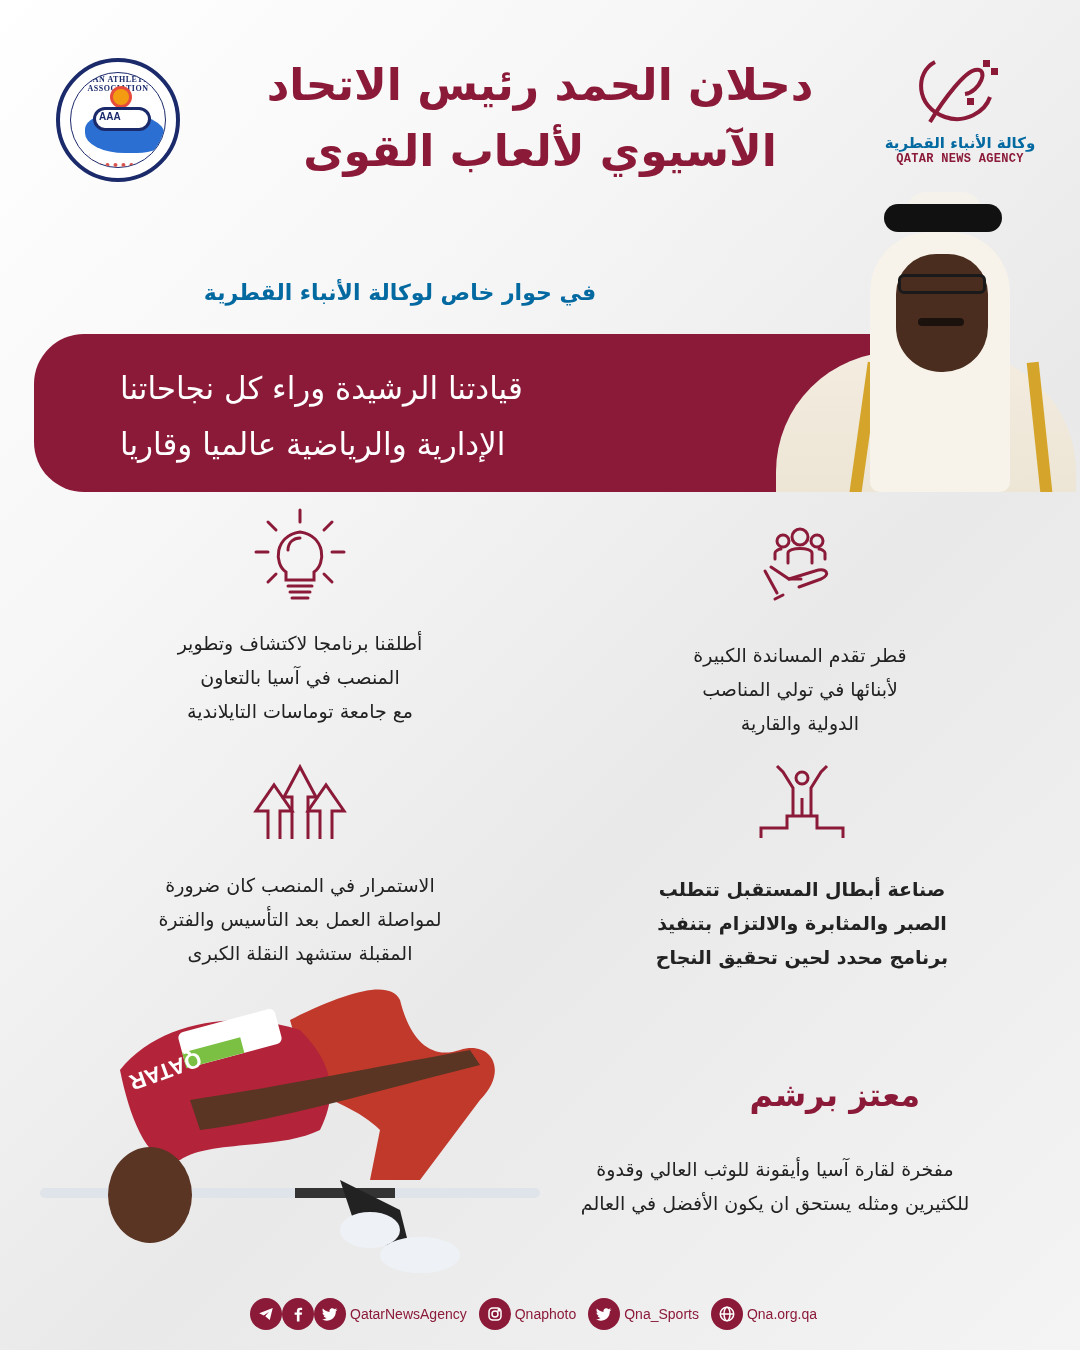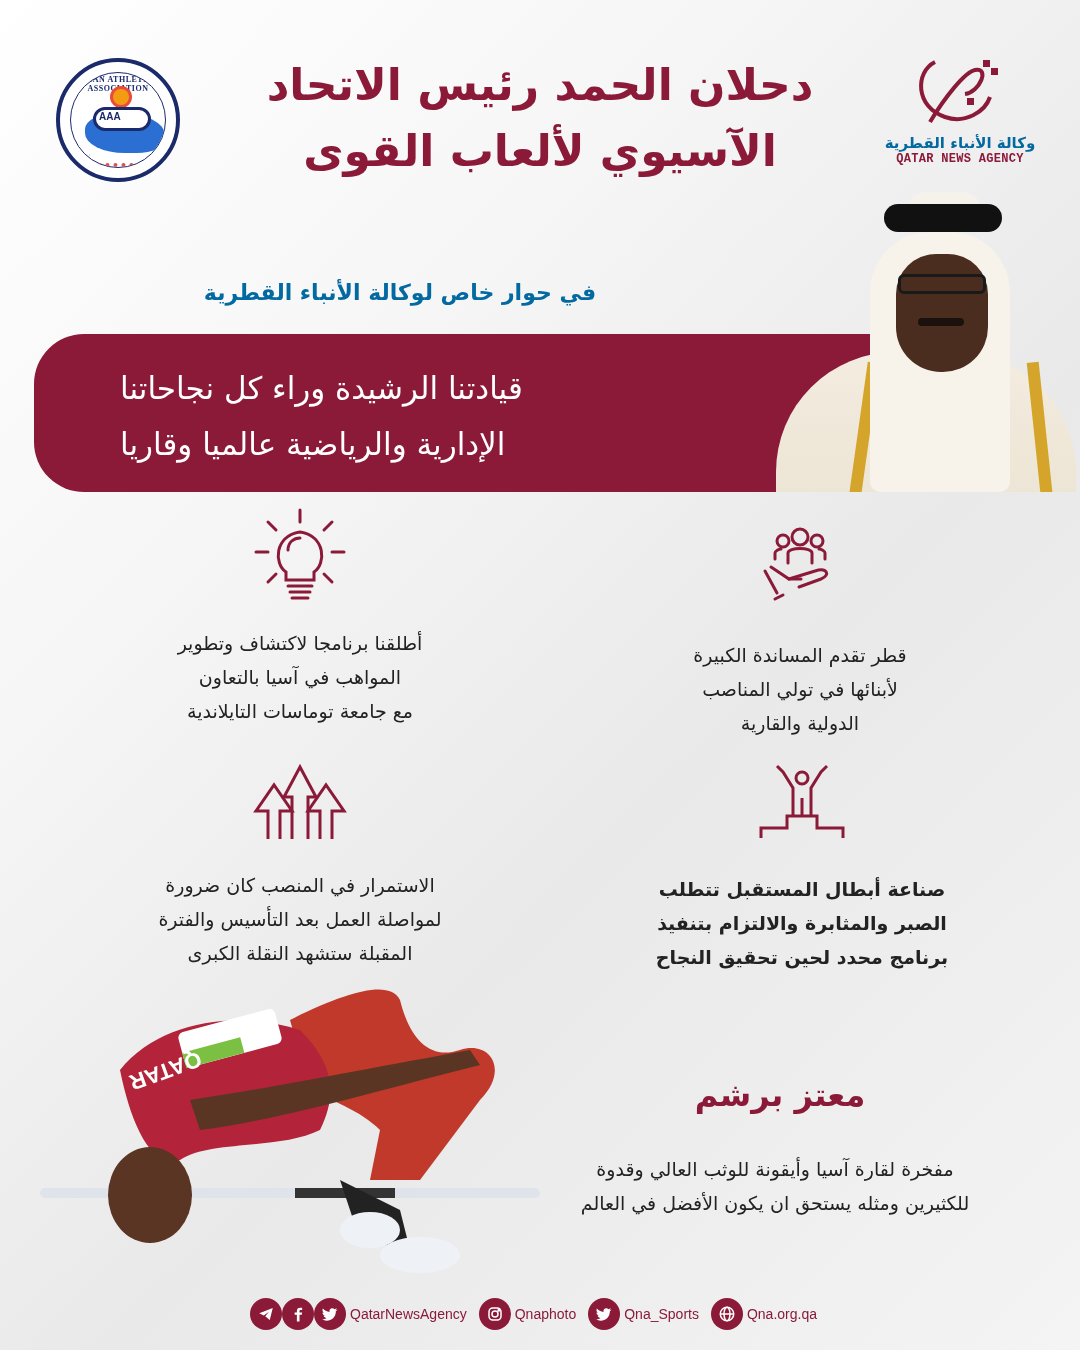--- a/index.html
+++ b/index.html
@@ -49,21 +49,21 @@
 
     .feature { width: 300px; text-align: center; }
     .feature .icon { height: 100px; display: flex; justify-content: center; align-items: center; }
     .feature-text { direction: rtl; font-size: 19px; line-height: 34px; color: #222; margin-top: 20px; }
 
     .f1 { left: 150px; top: 506px; }
     .f2 { left: 650px; top: 518px; }
     .f3 { left: 150px; top: 748px; }
     .f4 { left: 652px; top: 752px; font-weight: bold; }
 
-    .athlete-name { left: 640px; top: 1076px; width: 280px; font-size: 32px; font-weight: bold; color: #8b1a39; text-align: center; direction: rtl; }
+    .athlete-name { left: 640px; top: 1076px; width: 280px; font-size: 32px; font-weight: bold; color: #8b1a39; direction: rtl; }
     .athlete-text { left: 540px; top: 1152px; width: 470px; font-size: 19px; line-height: 34px; color: #222; direction: rtl; text-align: center; }
 
     .jumper { left: 40px; top: 980px; width: 560px; height: 300px; }
 
     .footer { left: 250px; top: 1294px; height: 40px; display: flex; align-items: center; }
     .soc { width: 32px; height: 32px; border-radius: 50%; background: #8b1a39; display: flex; align-items: center; justify-content: center; }
     .soc svg { width: 18px; height: 18px; }
     .handle { font-family: "Liberation Sans", sans-serif; font-size: 14px; color: #8b1a39; margin: 0 12px 0 4px; }
   </style>
 </head>
@@ -129,21 +129,21 @@
       <line x1="82" y1="76" x2="74" y2="68"></line>
       <path d="M36 74 L36 66 C24 58,24 30,50 26 C76 30,76 58,64 66 L64 74 Z"></path>
       <path d="M38 44 C38 36,44 32,50 32"></path>
       <line x1="38" y1="80" x2="62" y2="80"></line>
       <line x1="40" y1="86" x2="60" y2="86"></line>
       <line x1="42" y1="92" x2="58" y2="92"></line>
     </svg>
   </div>
   <div class="feature-text">
     <div>أطلقنا برنامجا لاكتشاف وتطوير</div>
-    <div>المواهب في آسيا بالتعاون</div>
+    <div>المنصب في آسيا بالتعاون</div>
     <div>مع جامعة توماسات التايلاندية</div>
   </div>
 </div>
 
 <div class="abs feature f2">
   <div class="icon">
     <svg width="90" height="90" viewBox="0 0 90 90" fill="none" stroke="#8b1a39" stroke-width="3" stroke-linecap="round">
       <circle cx="45" cy="14" r="8"></circle>
       <circle cx="28" cy="18" r="6"></circle>
       <circle cx="62" cy="18" r="6"></circle>

